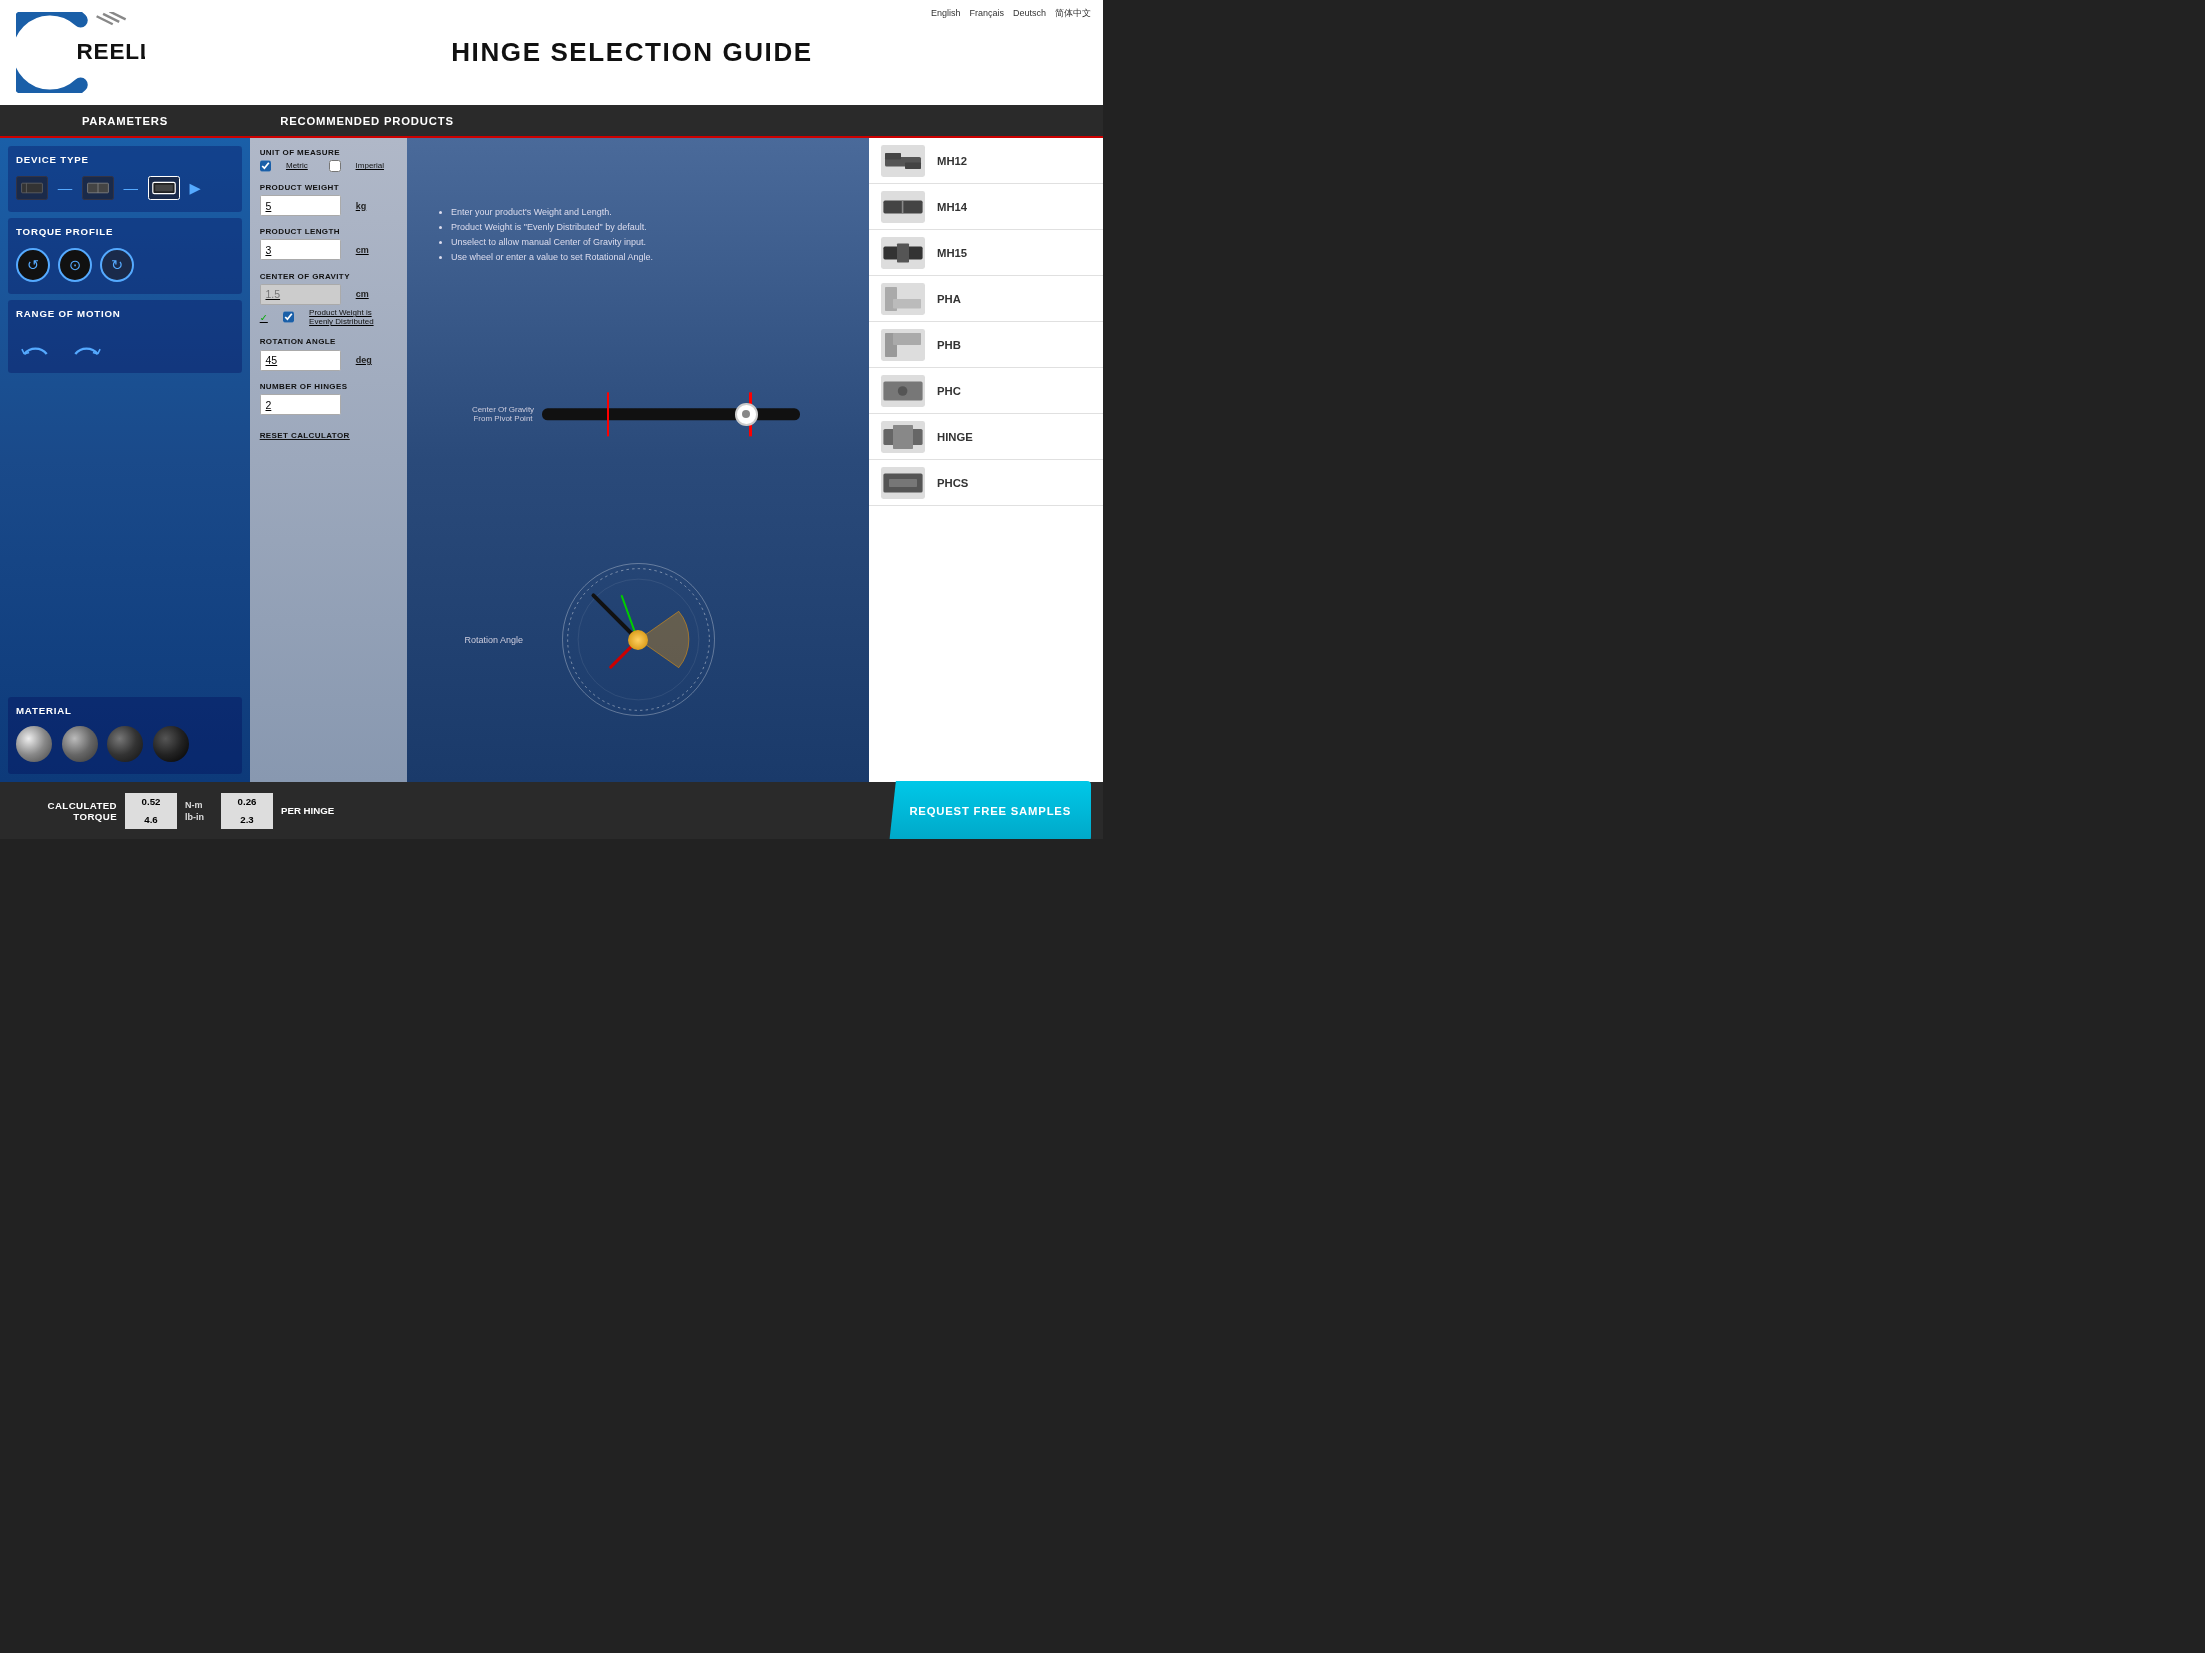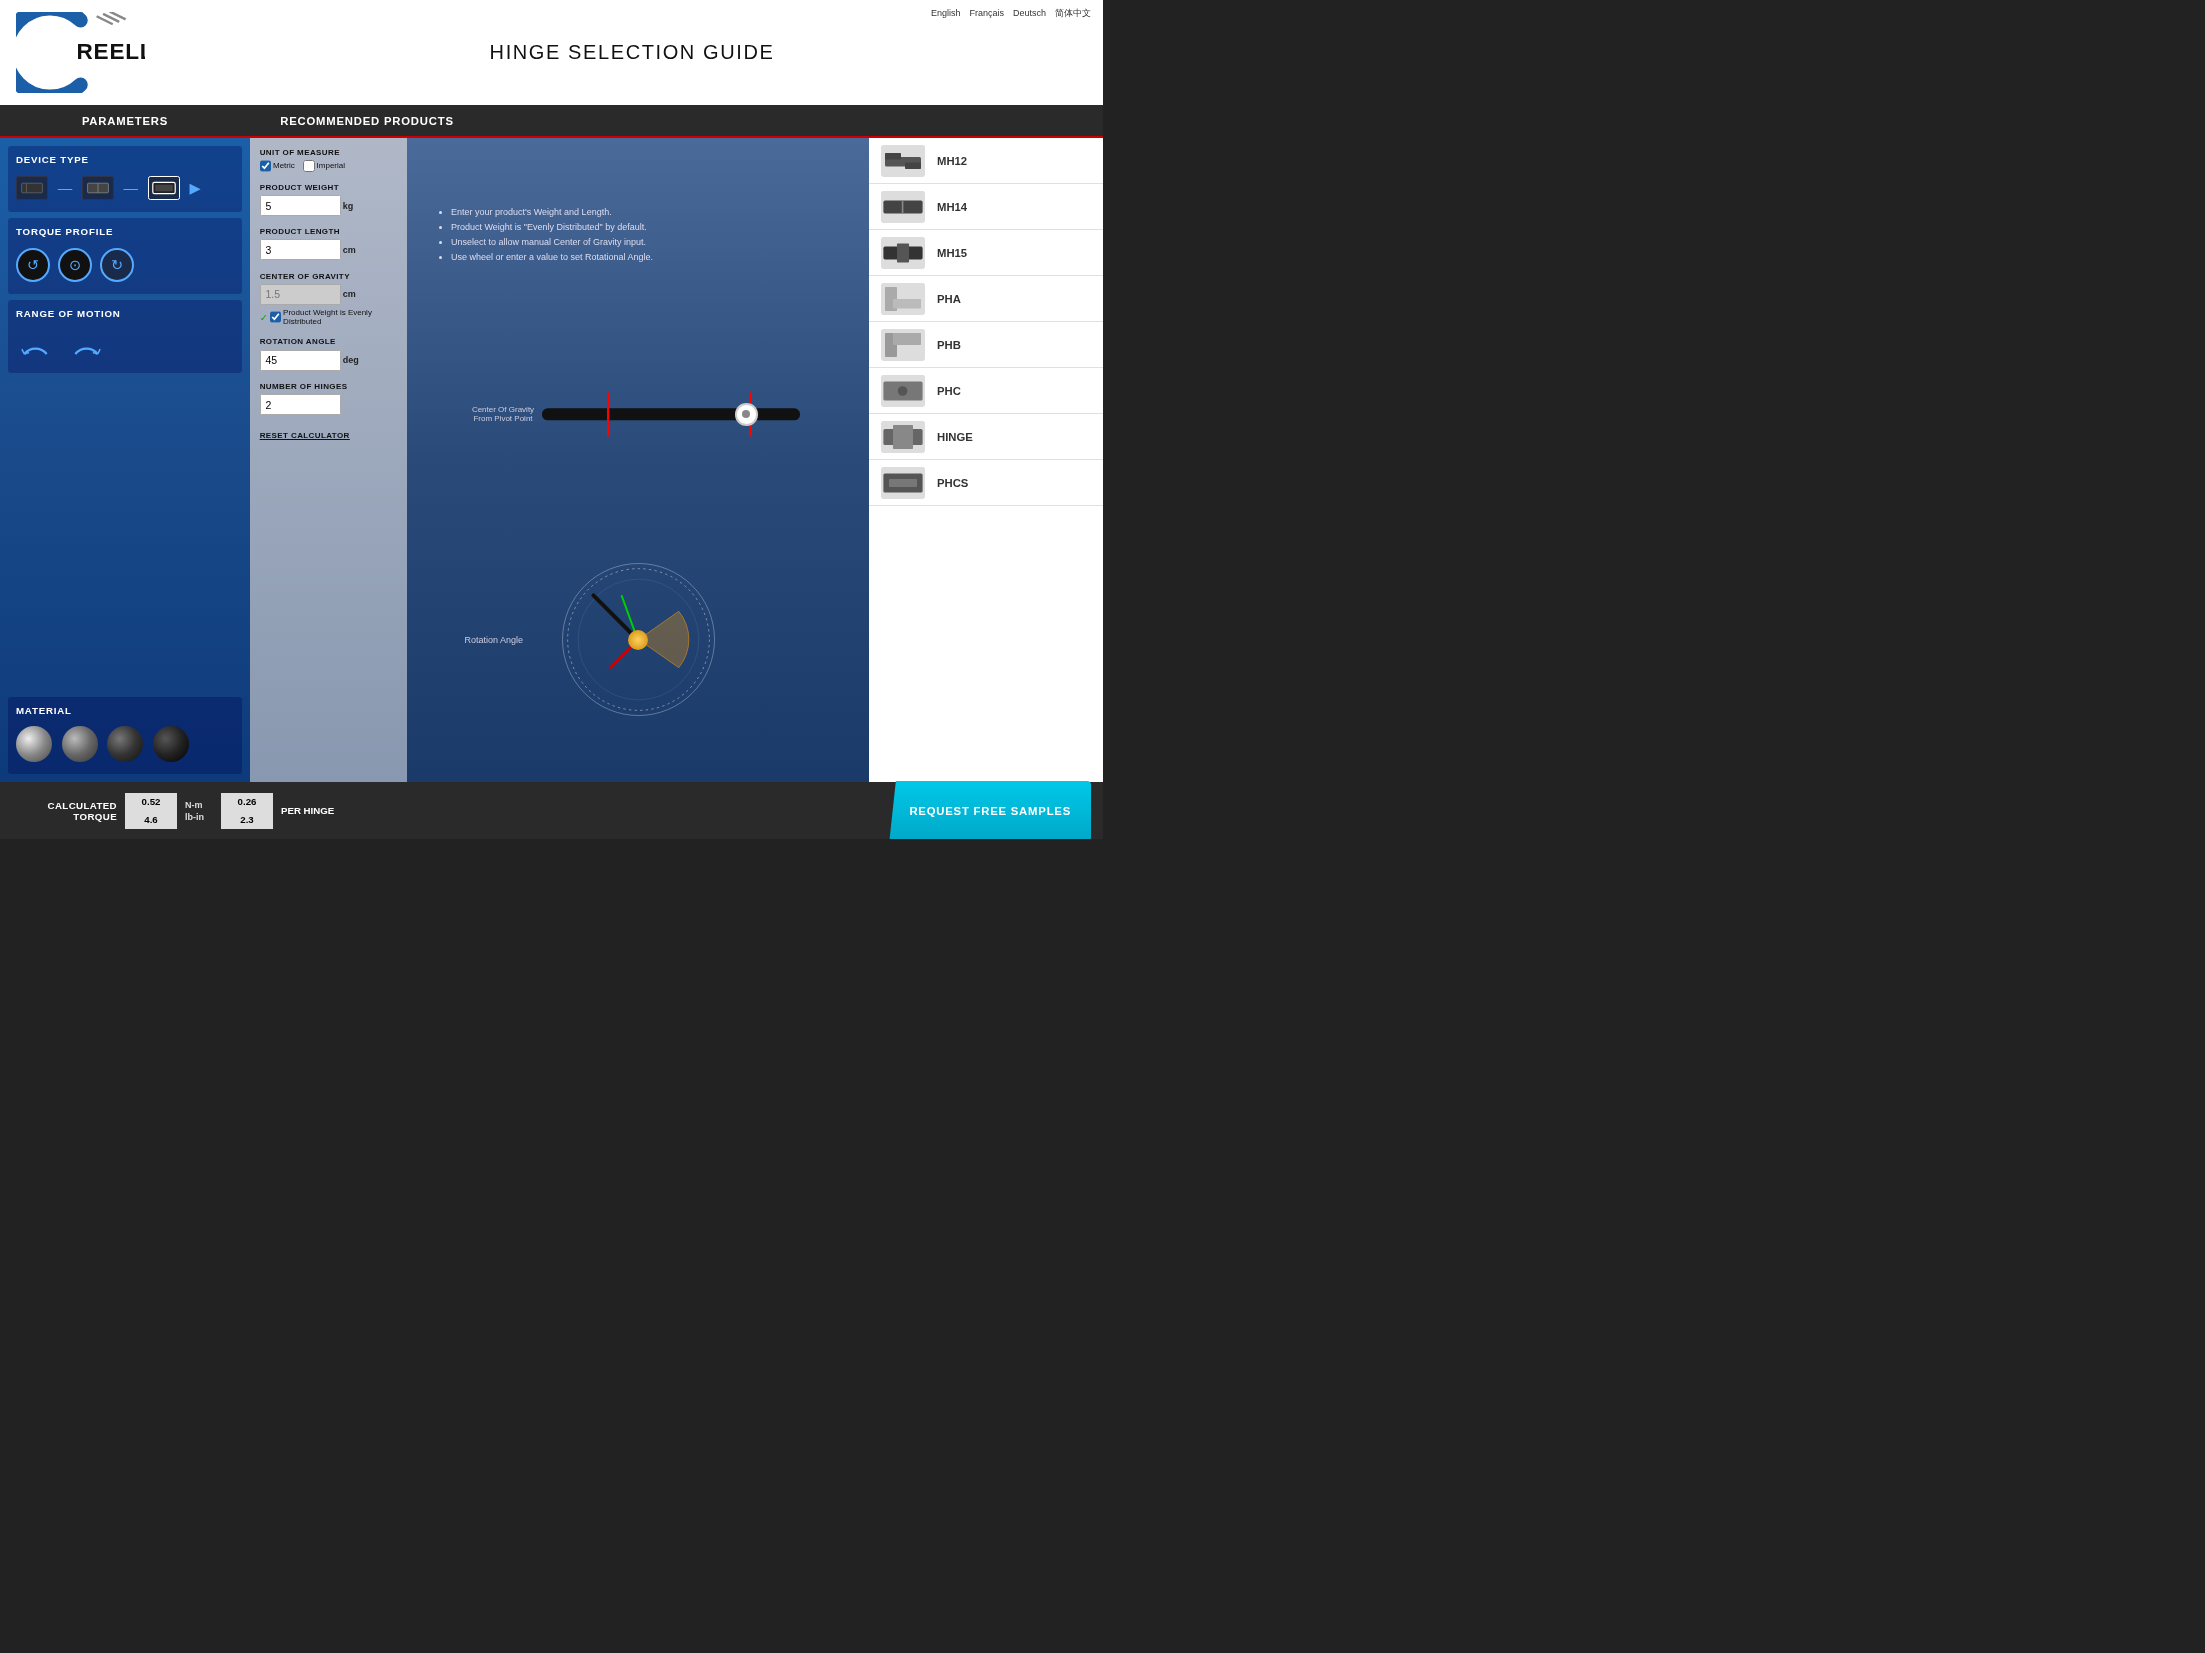--- a/index.html
+++ b/index.html
@@ -16,22 +16,22 @@
     }
     .logo-area {
       display: flex;
       align-items: center;
       width: 161px;
     }
     .logo-svg { width: 129px; height: 81px; }
     .header-title {
       flex: 1;
       text-align: center;
-      font-size: 20px;
-      font-weight: 400;
+      font-size: 26px;
+      font-weight: 700;
       letter-spacing: 1.6px;
       color: #111;
     }
     .lang-bar {
       position: absolute;
       top: 6.5px;
       right: 12px;
       font-size: 9px;
       color: #333;
     }
@@ -150,21 +150,21 @@
       gap: 9.7px;
     }
     .ctrl-group { }
     .ctrl-label {
       font-size: 8px;
       font-weight: 900;
       color: #111;
       letter-spacing: 0.4px;
       margin-bottom: 3.2px;
     }
-    .ctrl-row { display: flex; align-items: center; gap: 2px; margin-bottom: 1.6px; }
+    .ctrl-row { display: flex; align-items: center; gap: 15px; margin-bottom: 1.6px; text-decoration: underline; }
     .ctrl-checkbox {
       width: 11.3px; height: 11.3px;
       accent-color: #1a5fa8;
       cursor: pointer;
     }
     .ctrl-check-label { font-size: 8px; color: #111; }
     .ctrl-input {
       width: 81px;
       height: 21px;
       padding: 1.6px 4.8px;

